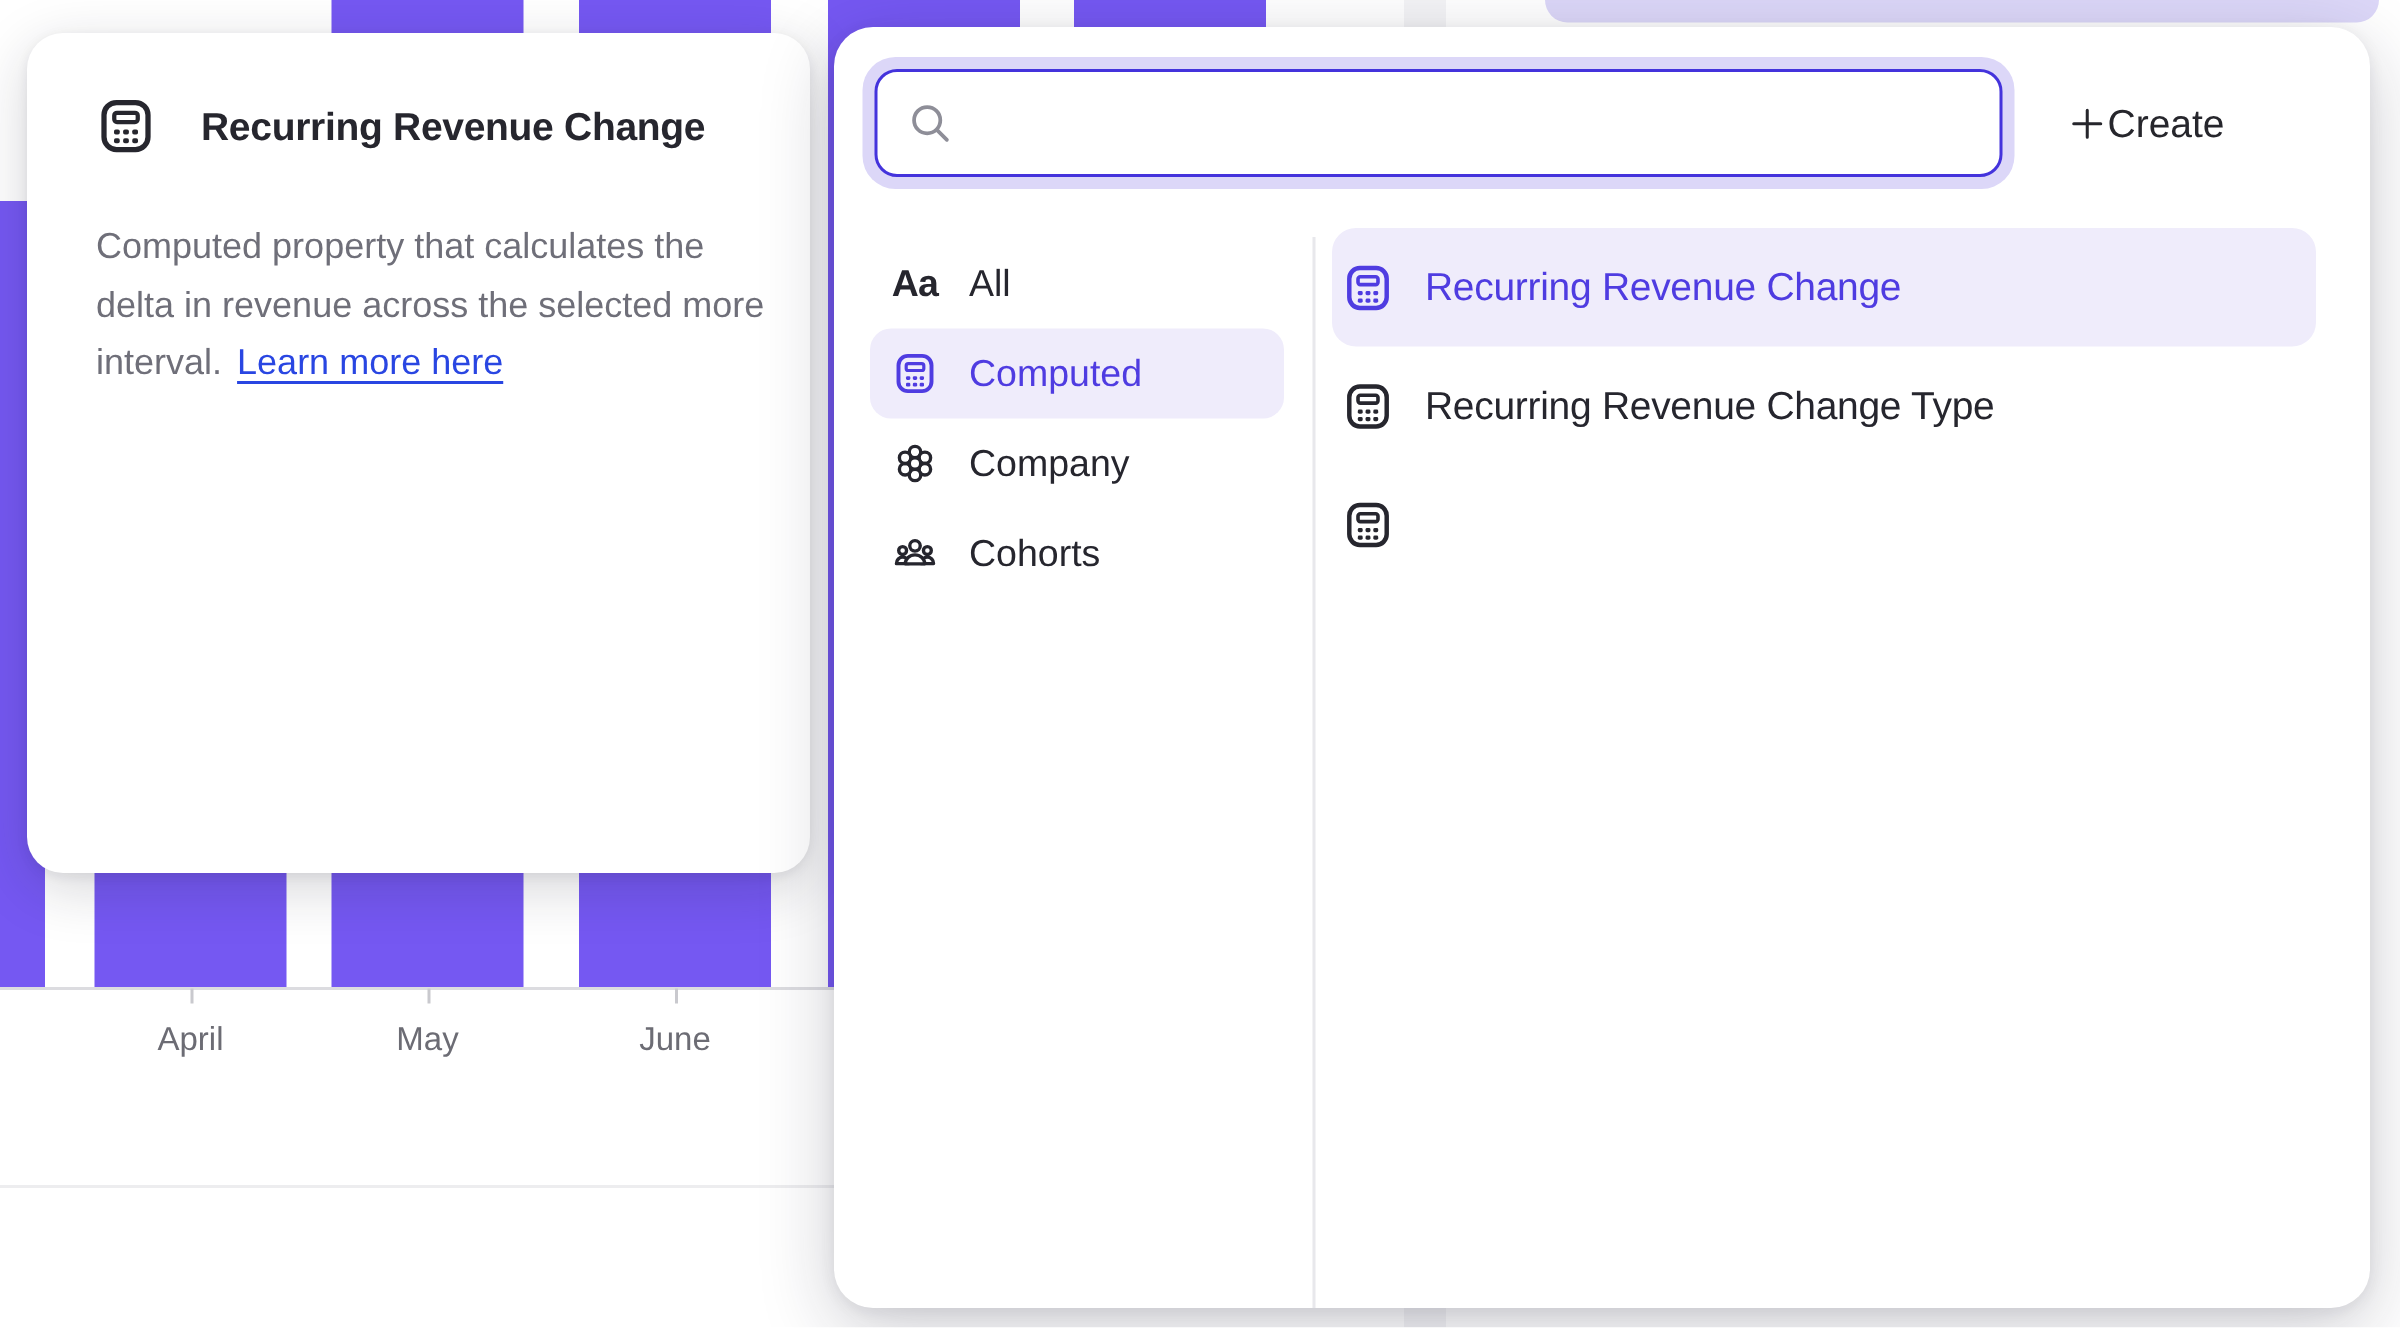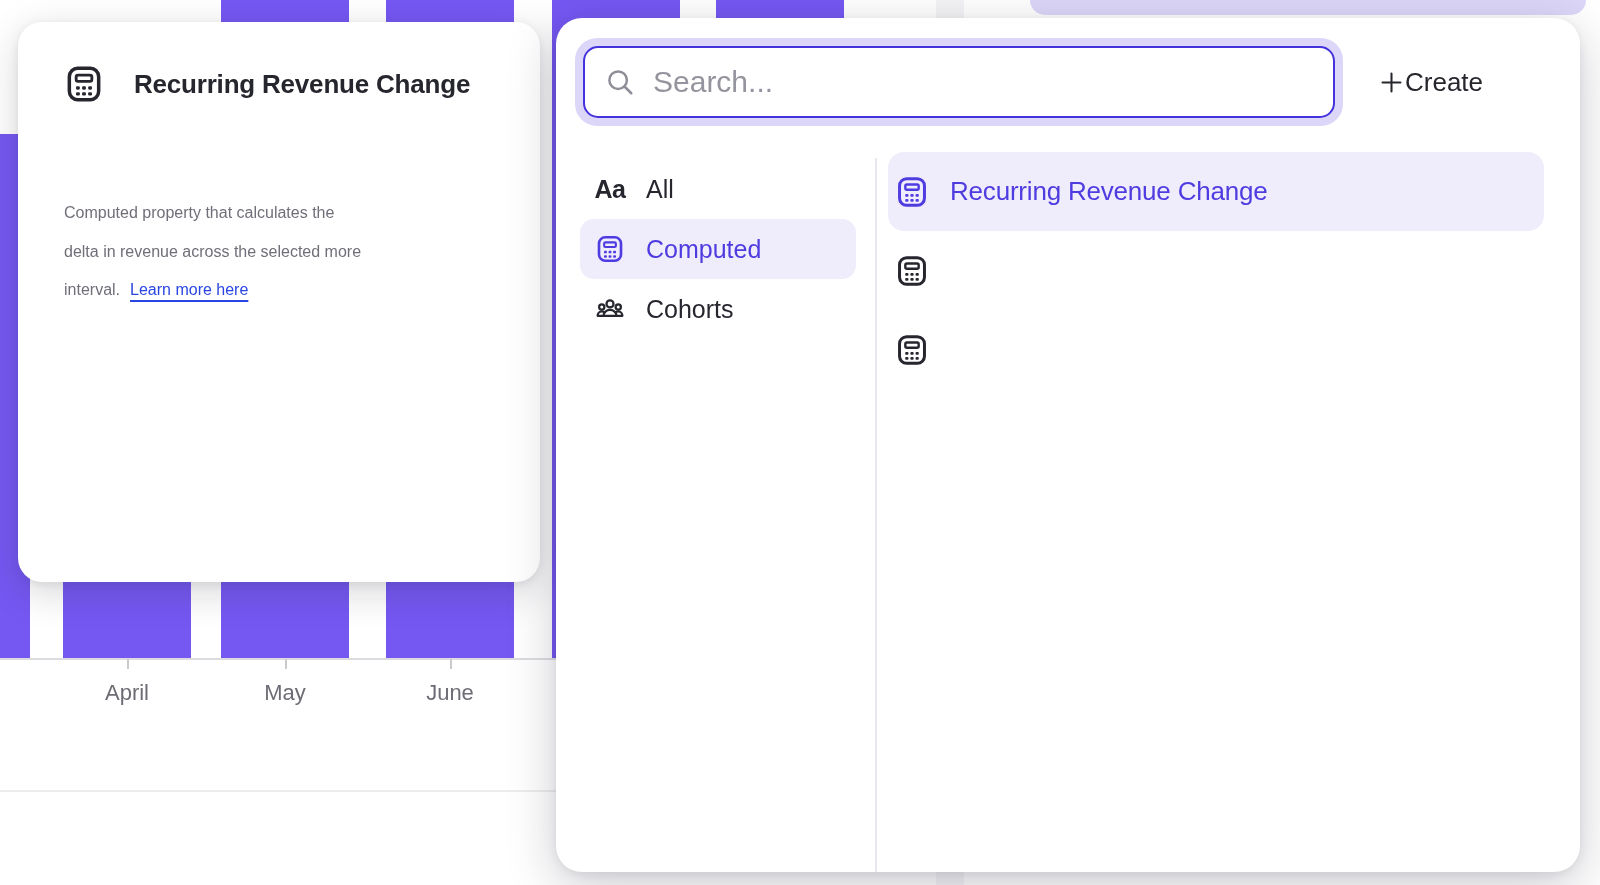--- a/index.html
+++ b/index.html
@@ -18,21 +18,21 @@
   .tick{position:absolute; top:659px; width:2px; height:10px; background:#C9C9CE;}
   .month{position:absolute; top:665px; transform:translateX(-50%); font-size:22px; color:#6C6C74; white-space:nowrap;margin-top:15px;}
   .hline2{position:absolute; left:0; top:790px; width:936px; height:1.5px; background:#EDEDEF;}
   .toppill{position:absolute; left:1030px; top:-15px; width:556px; height:30px; border-radius:15px; background:var(--halo);}
 
   
   .tooltip{position:absolute; left:18px; top:22px; width:522px; height:560px; background:#fff;
     border-radius:24px; box-shadow:0 10px 38px rgba(25,25,45,.18), 0 2px 8px rgba(25,25,45,.08); z-index:5;}
   .t-head{position:absolute; left:46px; top:42px; display:flex; align-items:center; gap:30px;}
   .t-title{font-size:26px; font-weight:700; color:var(--dark); letter-spacing:-.2px;}
-  .t-body{position:absolute; left:46px; top:124px; width:452px; font-size:16px; line-height:38.5px; color:var(--gray);margin-top:48px;}
+  .t-body{position:absolute; left:46px; top:124px; width:452px; font-size:24px; line-height:38.5px; color:var(--gray);}
   .t-link{color:var(--link); text-decoration:underline; text-underline-offset:5px; text-decoration-thickness:1.5px; margin-left:10px; cursor:pointer;}
 
   
   .modal{position:absolute; left:556px; top:18px; width:1024px; height:854px; background:#fff;
     border-radius:26px; box-shadow:0 14px 50px rgba(25,25,45,.22), 0 2px 10px rgba(25,25,45,.08); z-index:6;}
   .search-halo{position:absolute; left:19px; top:20px; width:768px; height:88px; border-radius:22px; background:var(--halo);}
   .search-box{position:absolute; left:8px; top:8px; right:8px; bottom:8px; background:#fff;
     border:2px solid var(--search-border); border-radius:15px; display:flex; align-items:center; padding-left:20px; gap:18px;}
   .search-box svg{flex:0 0 auto;}
   .search-box input{border:none; outline:none; background:transparent; font-family:inherit;
@@ -115,21 +115,20 @@
     </div>
   </div>
 
   <div class="modal">
     <div class="search-halo">
       <div class="search-box">
         <svg viewBox="0 0 24 24" width="30" height="30" fill="none" stroke="#8E8E98">
           <circle cx="10.5" cy="10.5" r="7" stroke-width="2"></circle>
           <path d="M15.8 15.8 L21 21" stroke-width="2" stroke-linecap="round"></path>
         </svg>
-        <input type="text" placeholder="Search..." style="">
       </div>
     </div>
     <div class="create-btn">
       <svg viewBox="0 0 24 24" width="27" height="27" fill="none">
         <path d="M12 4 V20 M4 12 H20" stroke="#26262C" stroke-width="1.8" stroke-linecap="round"></path>
       </svg>
       <span class="create-label">Create</span>
     </div>
 
     <div class="m-body">
@@ -148,20 +147,34 @@
       <rect x="7.2" y="13.4" width="2.3" height="2" rx="0.7"></rect>
                   <rect x="10.85" y="13.4" width="2.3" height="2" rx="0.7"></rect>
                   <rect x="14.5" y="13.4" width="2.3" height="2" rx="0.7"></rect>
       <rect x="7.2" y="16.9" width="2.3" height="2" rx="0.7"></rect>
                   <rect x="10.85" y="16.9" width="2.3" height="2" rx="0.7"></rect>
                   <rect x="14.5" y="16.9" width="2.3" height="2" rx="0.7"></rect>
     </g>
               </svg>
             </span>
             <span class="f-label">Computed</span>
+          </div>
+          <div class="f-row">
+            <span class="icon-box">
+              <svg viewBox="0 0 24 24" width="30" height="30" fill="#fff" stroke="currentColor" stroke-width="1.8">
+                <circle cx="12" cy="5.9" r="3.05"></circle>
+                <circle cx="17.28" cy="8.95" r="3.05"></circle>
+                <circle cx="17.28" cy="15.05" r="3.05"></circle>
+                <circle cx="12" cy="18.1" r="3.05"></circle>
+                <circle cx="6.72" cy="15.05" r="3.05"></circle>
+                <circle cx="6.72" cy="8.95" r="3.05"></circle>
+                <circle cx="12" cy="12" r="3.05"></circle>
+              </svg>
+            </span>
+            <span class="f-label">Company</span>
           </div>
           <div class="f-row">
             <span class="icon-box">
               <svg viewBox="0 0 24 24" width="30" height="30" fill="#fff" stroke="currentColor" stroke-width="1.8" stroke-linejoin="round" stroke-linecap="round">
     <circle cx="5.4" cy="10.4" r="2.1"></circle>
                 <path d="M2.1 17.4 a3.3 3.5 0 0 1 6.6 0 Z"></path>
     <circle cx="18.6" cy="10.4" r="2.1"></circle>
                 <path d="M15.3 17.4 a3.3 3.5 0 0 1 6.6 0 Z"></path>
     <circle cx="12" cy="7.9" r="2.8"></circle>
                 <path d="M6.8 17.5 a5.2 4.8 0 0 1 10.4 0 Z"></path>
@@ -196,20 +209,21 @@
     <g fill="currentColor">
       <rect x="7.2" y="13.4" width="2.3" height="2" rx="0.7"></rect>
                   <rect x="10.85" y="13.4" width="2.3" height="2" rx="0.7"></rect>
                   <rect x="14.5" y="13.4" width="2.3" height="2" rx="0.7"></rect>
       <rect x="7.2" y="16.9" width="2.3" height="2" rx="0.7"></rect>
                   <rect x="10.85" y="16.9" width="2.3" height="2" rx="0.7"></rect>
                   <rect x="14.5" y="16.9" width="2.3" height="2" rx="0.7"></rect>
     </g>
               </svg>
             </span>
+            <span class="r-label">Recurring Revenue Change Type</span>
           </div>
           <div class="r-row">
             <span class="icon-box">
               <svg viewBox="0 0 24 24" width="34" height="34" fill="none">
     <rect x="3.2" y="2.6" width="17.6" height="18.8" rx="5" stroke="currentColor" stroke-width="2.1"></rect>
     <rect x="7.3" y="6.7" width="9.4" height="3.7" rx="1.1" stroke="currentColor" stroke-width="1.7"></rect>
     <g fill="currentColor">
       <rect x="7.2" y="13.4" width="2.3" height="2" rx="0.7"></rect>
                   <rect x="10.85" y="13.4" width="2.3" height="2" rx="0.7"></rect>
                   <rect x="14.5" y="13.4" width="2.3" height="2" rx="0.7"></rect>

